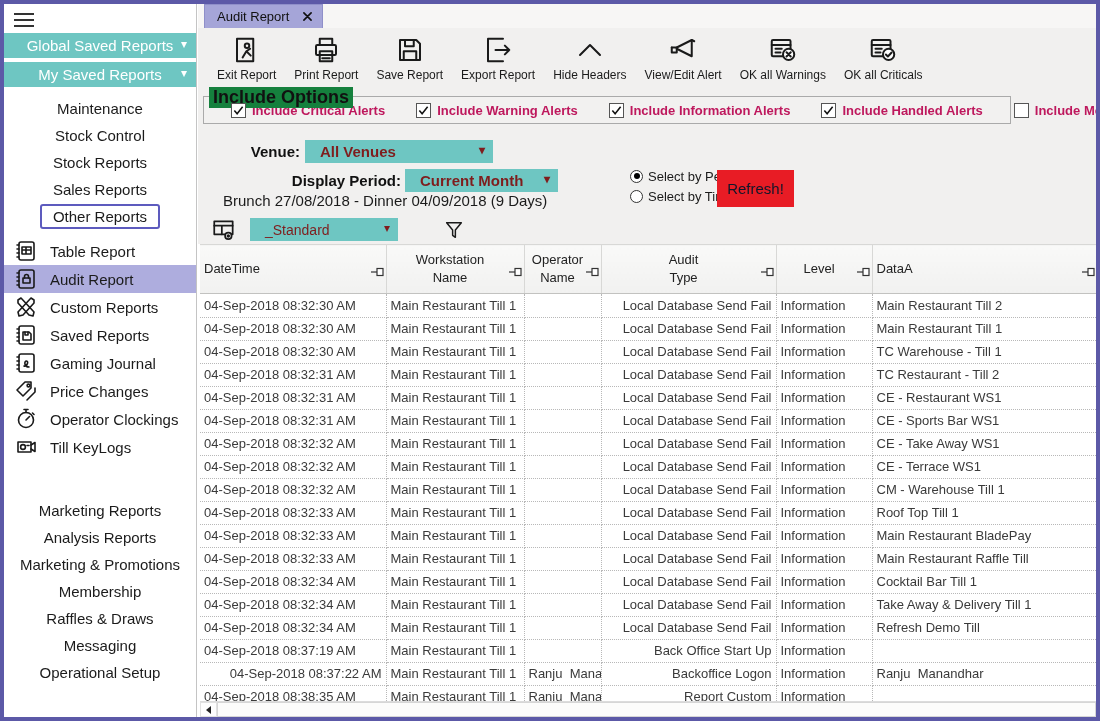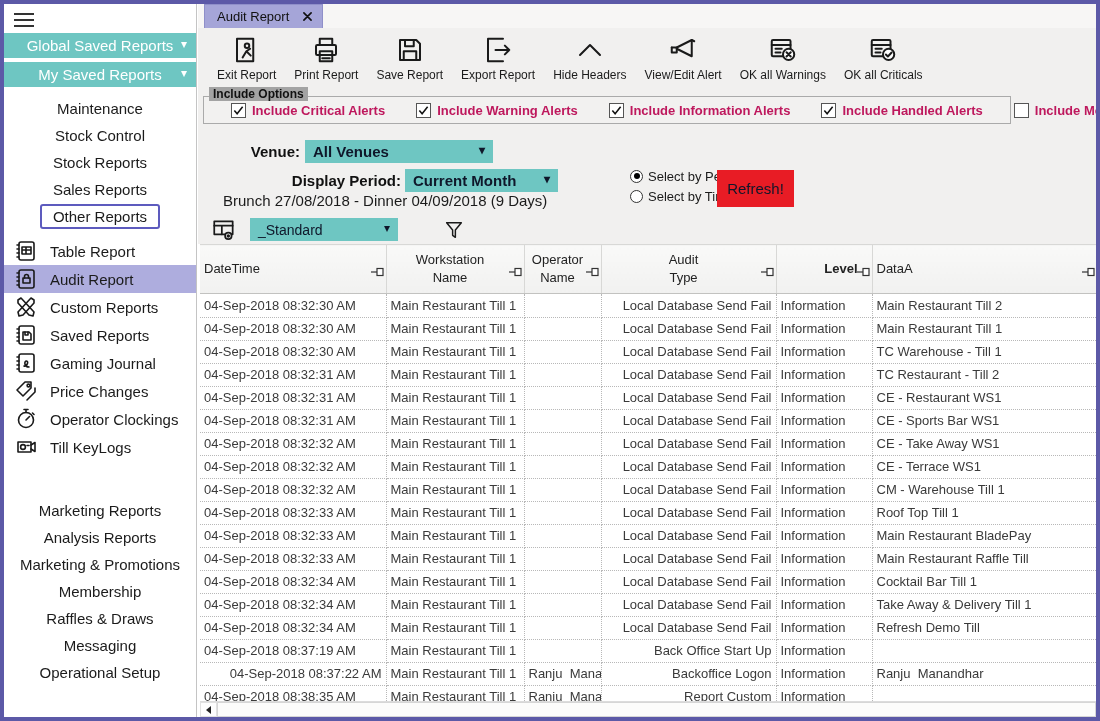--- a/index.html
+++ b/index.html
@@ -43,31 +43,31 @@
   .tab svg { width:9px; height:9px; }
   .toolbar { height:60px; background:#f1f0ef; display:flex; align-items:center; padding-left:10px; }
   .tbtn { display:flex; flex-direction:column; align-items:center; justify-content:center;
     padding:2px 9px; cursor:pointer; }
   .tbtn .tic svg { width:30px; height:30px; display:block; }
   .tbtn .tlabel { font-size:12px; color:#1b1b1b; margin-top:3px; white-space:nowrap; }
   
   .include-strip { height:38px; background:#f1f0ef; position:relative; }
   .fieldset { position:absolute; left:5px; top:8px; width:808px; height:28px;
     border:1px solid #aaa; background:#f2f1f0; }
-  .fieldset .legend { position:absolute; top:-10px; left:5px; background:#a3a3a3;
-    padding:0 4px; font-size:12px; font-weight:bold; color:#111; }
+  .fieldset .legend { position:absolute; top:-10px; left:5px; background:#15803d;
+    padding:0 4px; font-size:18px; font-weight:bold; color:#111; }
   .chk-row { display:flex; align-items:center; height:100%; padding-left:27px; column-gap:31px; }
   .chk { display:flex; align-items:center; gap:6px; font-size:13px; color:#be185d; cursor:pointer; white-space:nowrap;font-weight:bold; }
   .chk .box { width:15px; height:15px; border:1px solid #555; background:#fff; position:relative; flex:0 0 15px; }
   .chk .box svg { position:absolute; left:1px; top:1px; width:11px; height:11px; }
   
   .filter-area { height:90px; background:#f1f0ef; position:relative; }
   .flabel { position:absolute; font-size:15px; font-weight:bold; color:#111; text-align:right; white-space:nowrap; }
-  .teal-drop { position:absolute; background:#6ec6c2; color:#0f172a; height:23px;
-    display:flex; align-items:center; padding-left:8px; font-size:15px; font-weight:bold; cursor:pointer; }
+  .teal-drop { position:absolute; background:#6ec6c2; color:#7f1d1d; height:23px;
+    display:flex; align-items:center; padding-left:15px; font-size:15px; font-weight:bold; cursor:pointer; }
   .teal-drop .caret { position:absolute; right:8px; top:3px; font-size:12px; }
   .brunch { position:absolute; left:25px; top:66px; font-size:15px; color:#1b1b1b; }
   .radio-group { position:absolute; left:432px; top:40px; }
   .radio { display:flex; align-items:center; gap:5px; font-size:13px; color:#1b1b1b; height:20px; cursor:pointer; }
   .radio .rb { width:13px; height:13px; border:1px solid #333; border-radius:50%; background:#fff;
     display:flex; align-items:center; justify-content:center; flex:0 0 13px; }
   .radio .rb .dot { width:6px; height:6px; border-radius:50%; background:#000; display:none; }
   .radio.sel .rb .dot { display:block; }
   .refresh-btn { position:absolute; left:519px; top:44px; width:77px; height:37px;
     background:#e81c25; color:#0f172a; font-size:15px; border:none;
@@ -431,21 +431,21 @@
               <th style="text-align: center;"><span>Operator
 Name</span><span class="pin"><svg viewBox="0 0 13 10" fill="none" stroke="#333" stroke-width="1.2">
                     <path d="M0 5h6"></path>
                     <rect x="6" y="1.5" width="6" height="7" fill="#fff"></rect>
                   </svg></span></th>
               <th style="text-align: center;"><span>Audit
 Type</span><span class="pin"><svg viewBox="0 0 13 10" fill="none" stroke="#333" stroke-width="1.2">
                     <path d="M0 5h6"></path>
                     <rect x="6" y="1.5" width="6" height="7" fill="#fff"></rect>
                   </svg></span></th>
-              <th style="text-align: right; font-weight: bold;"><span>Level</span><span class="pin"><svg viewBox="0 0 13 10" fill="none" stroke="#333" stroke-width="1.2">
+              <th style="text-align: center;"><span>Level</span><span class="pin"><svg viewBox="0 0 13 10" fill="none" stroke="#333" stroke-width="1.2">
                     <path d="M0 5h6"></path>
                     <rect x="6" y="1.5" width="6" height="7" fill="#fff"></rect>
                   </svg></span></th>
               <th style="text-align: left;"><span>DataA</span><span class="pin"><svg viewBox="0 0 13 10" fill="none" stroke="#333" stroke-width="1.2">
                     <path d="M0 5h6"></path>
                     <rect x="6" y="1.5" width="6" height="7" fill="#fff"></rect>
                   </svg></span></th>
             </tr>
       </tbody>
         </table>

